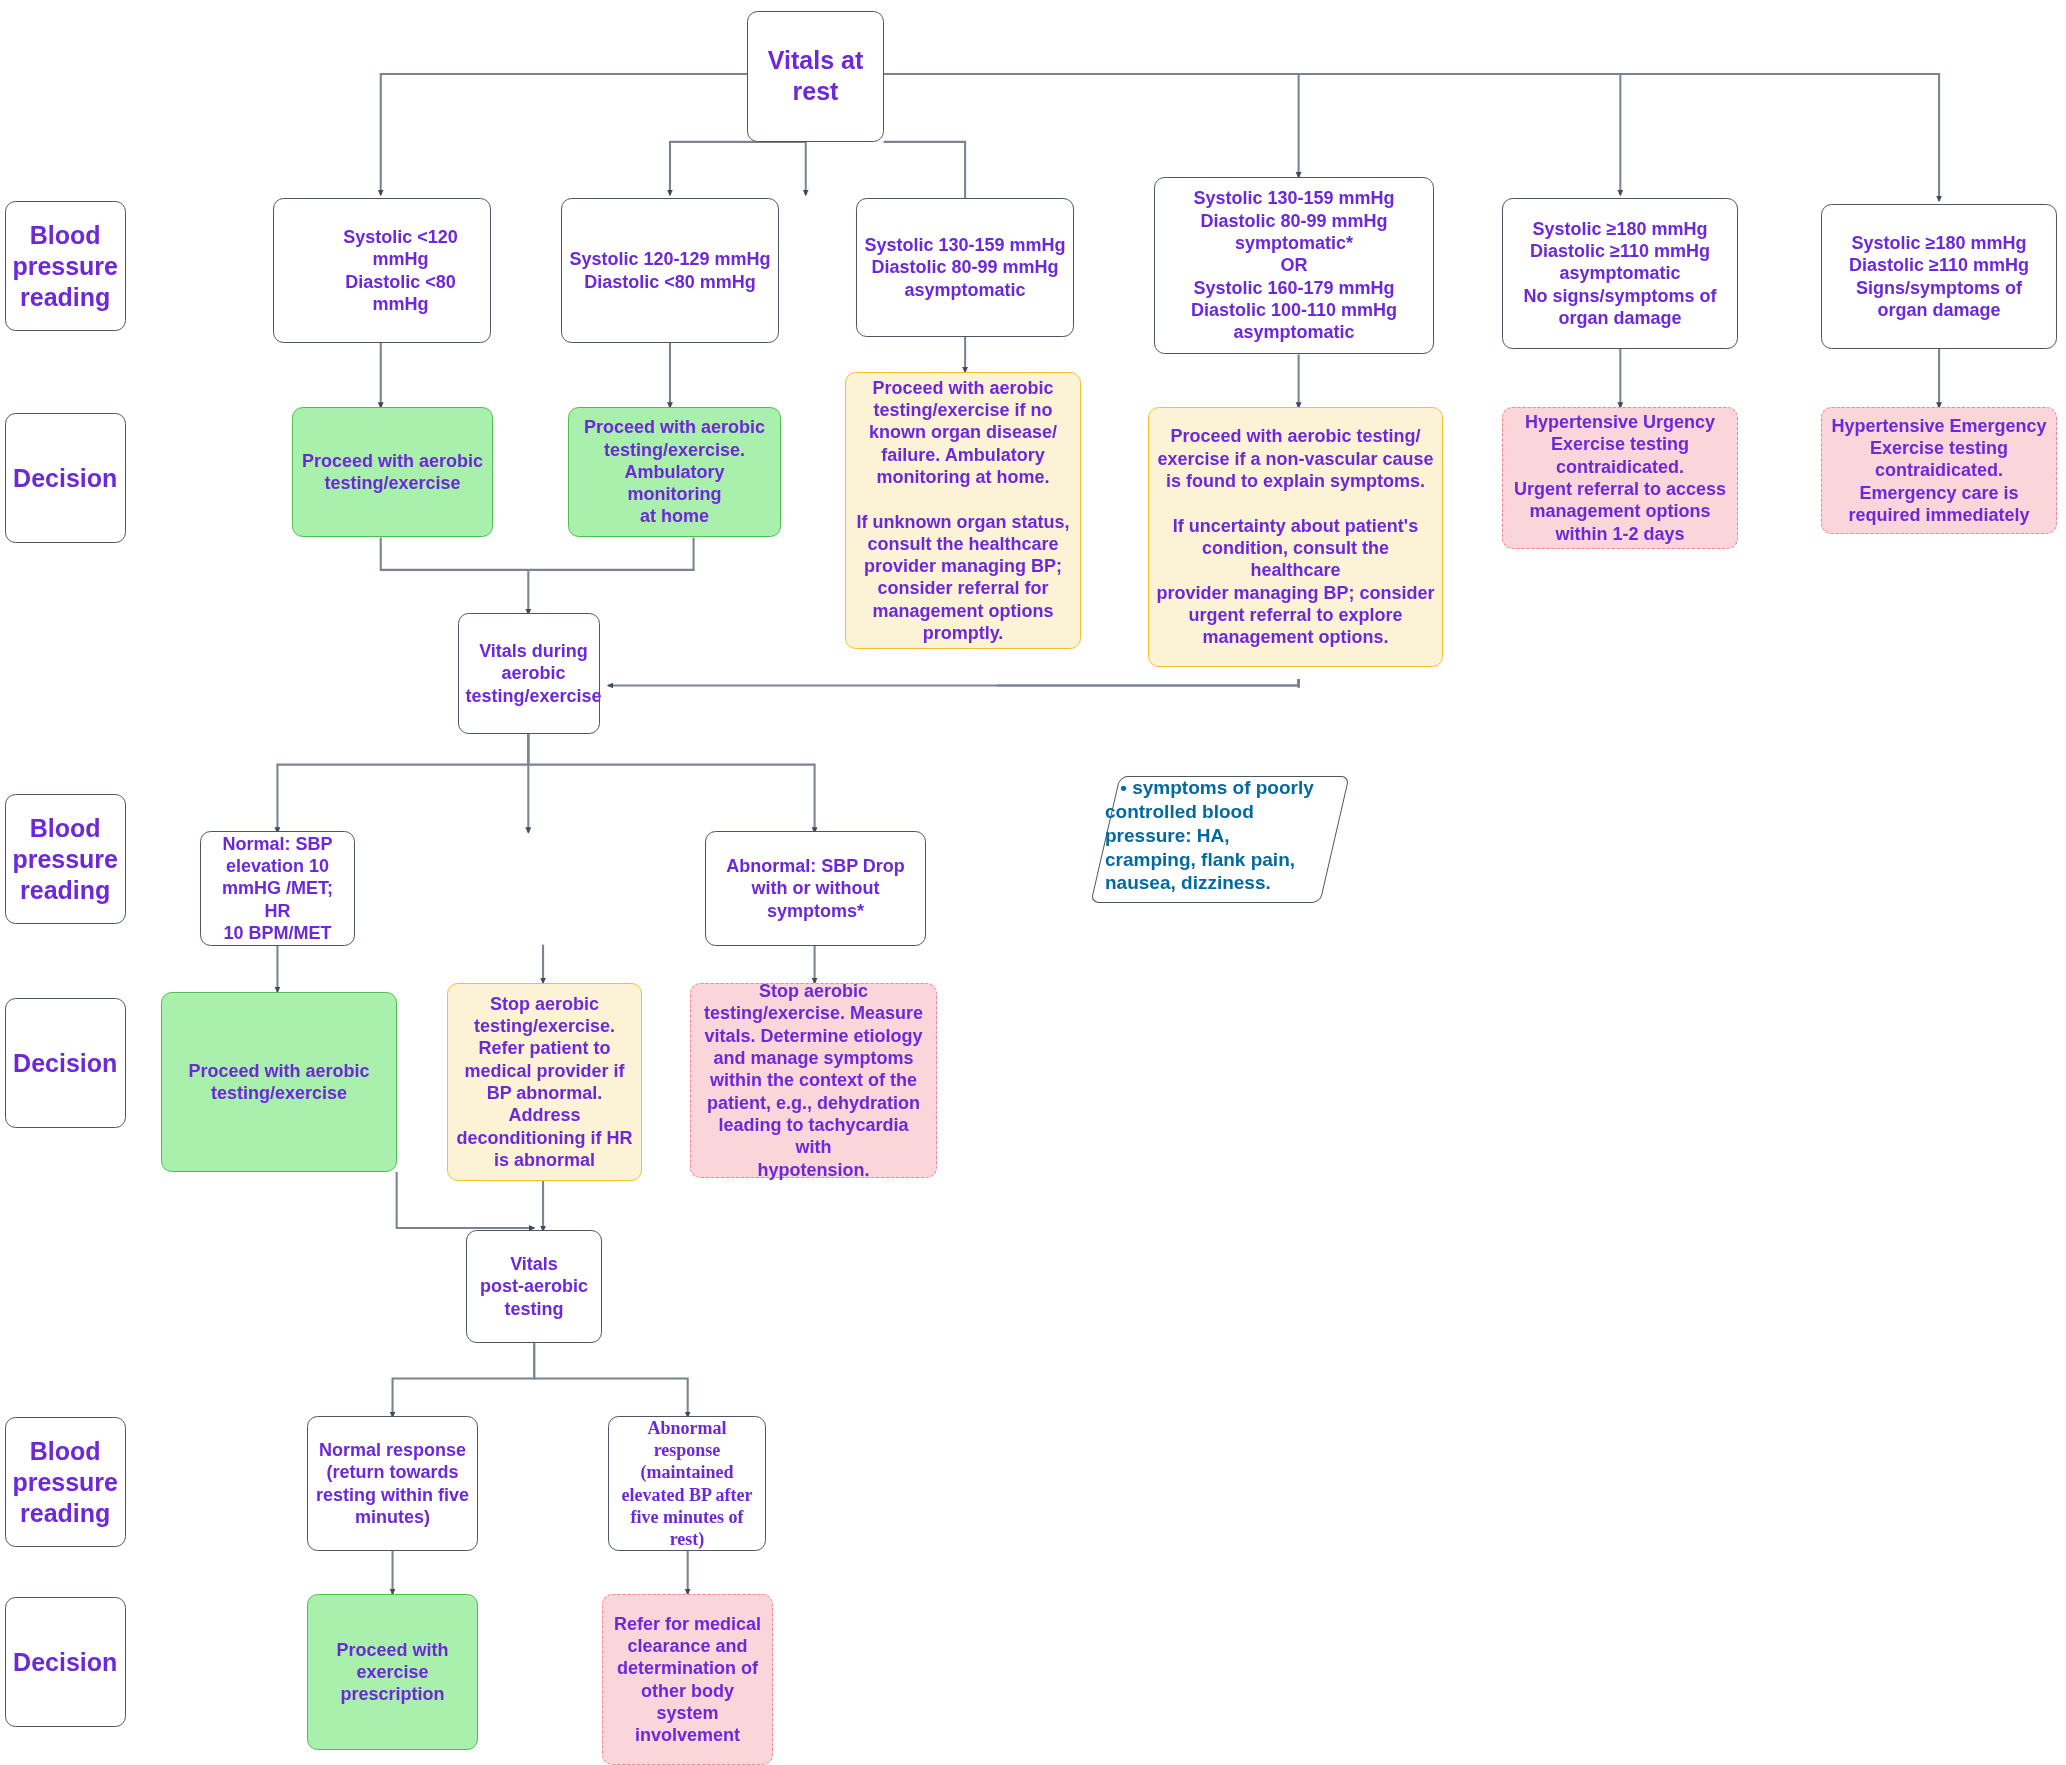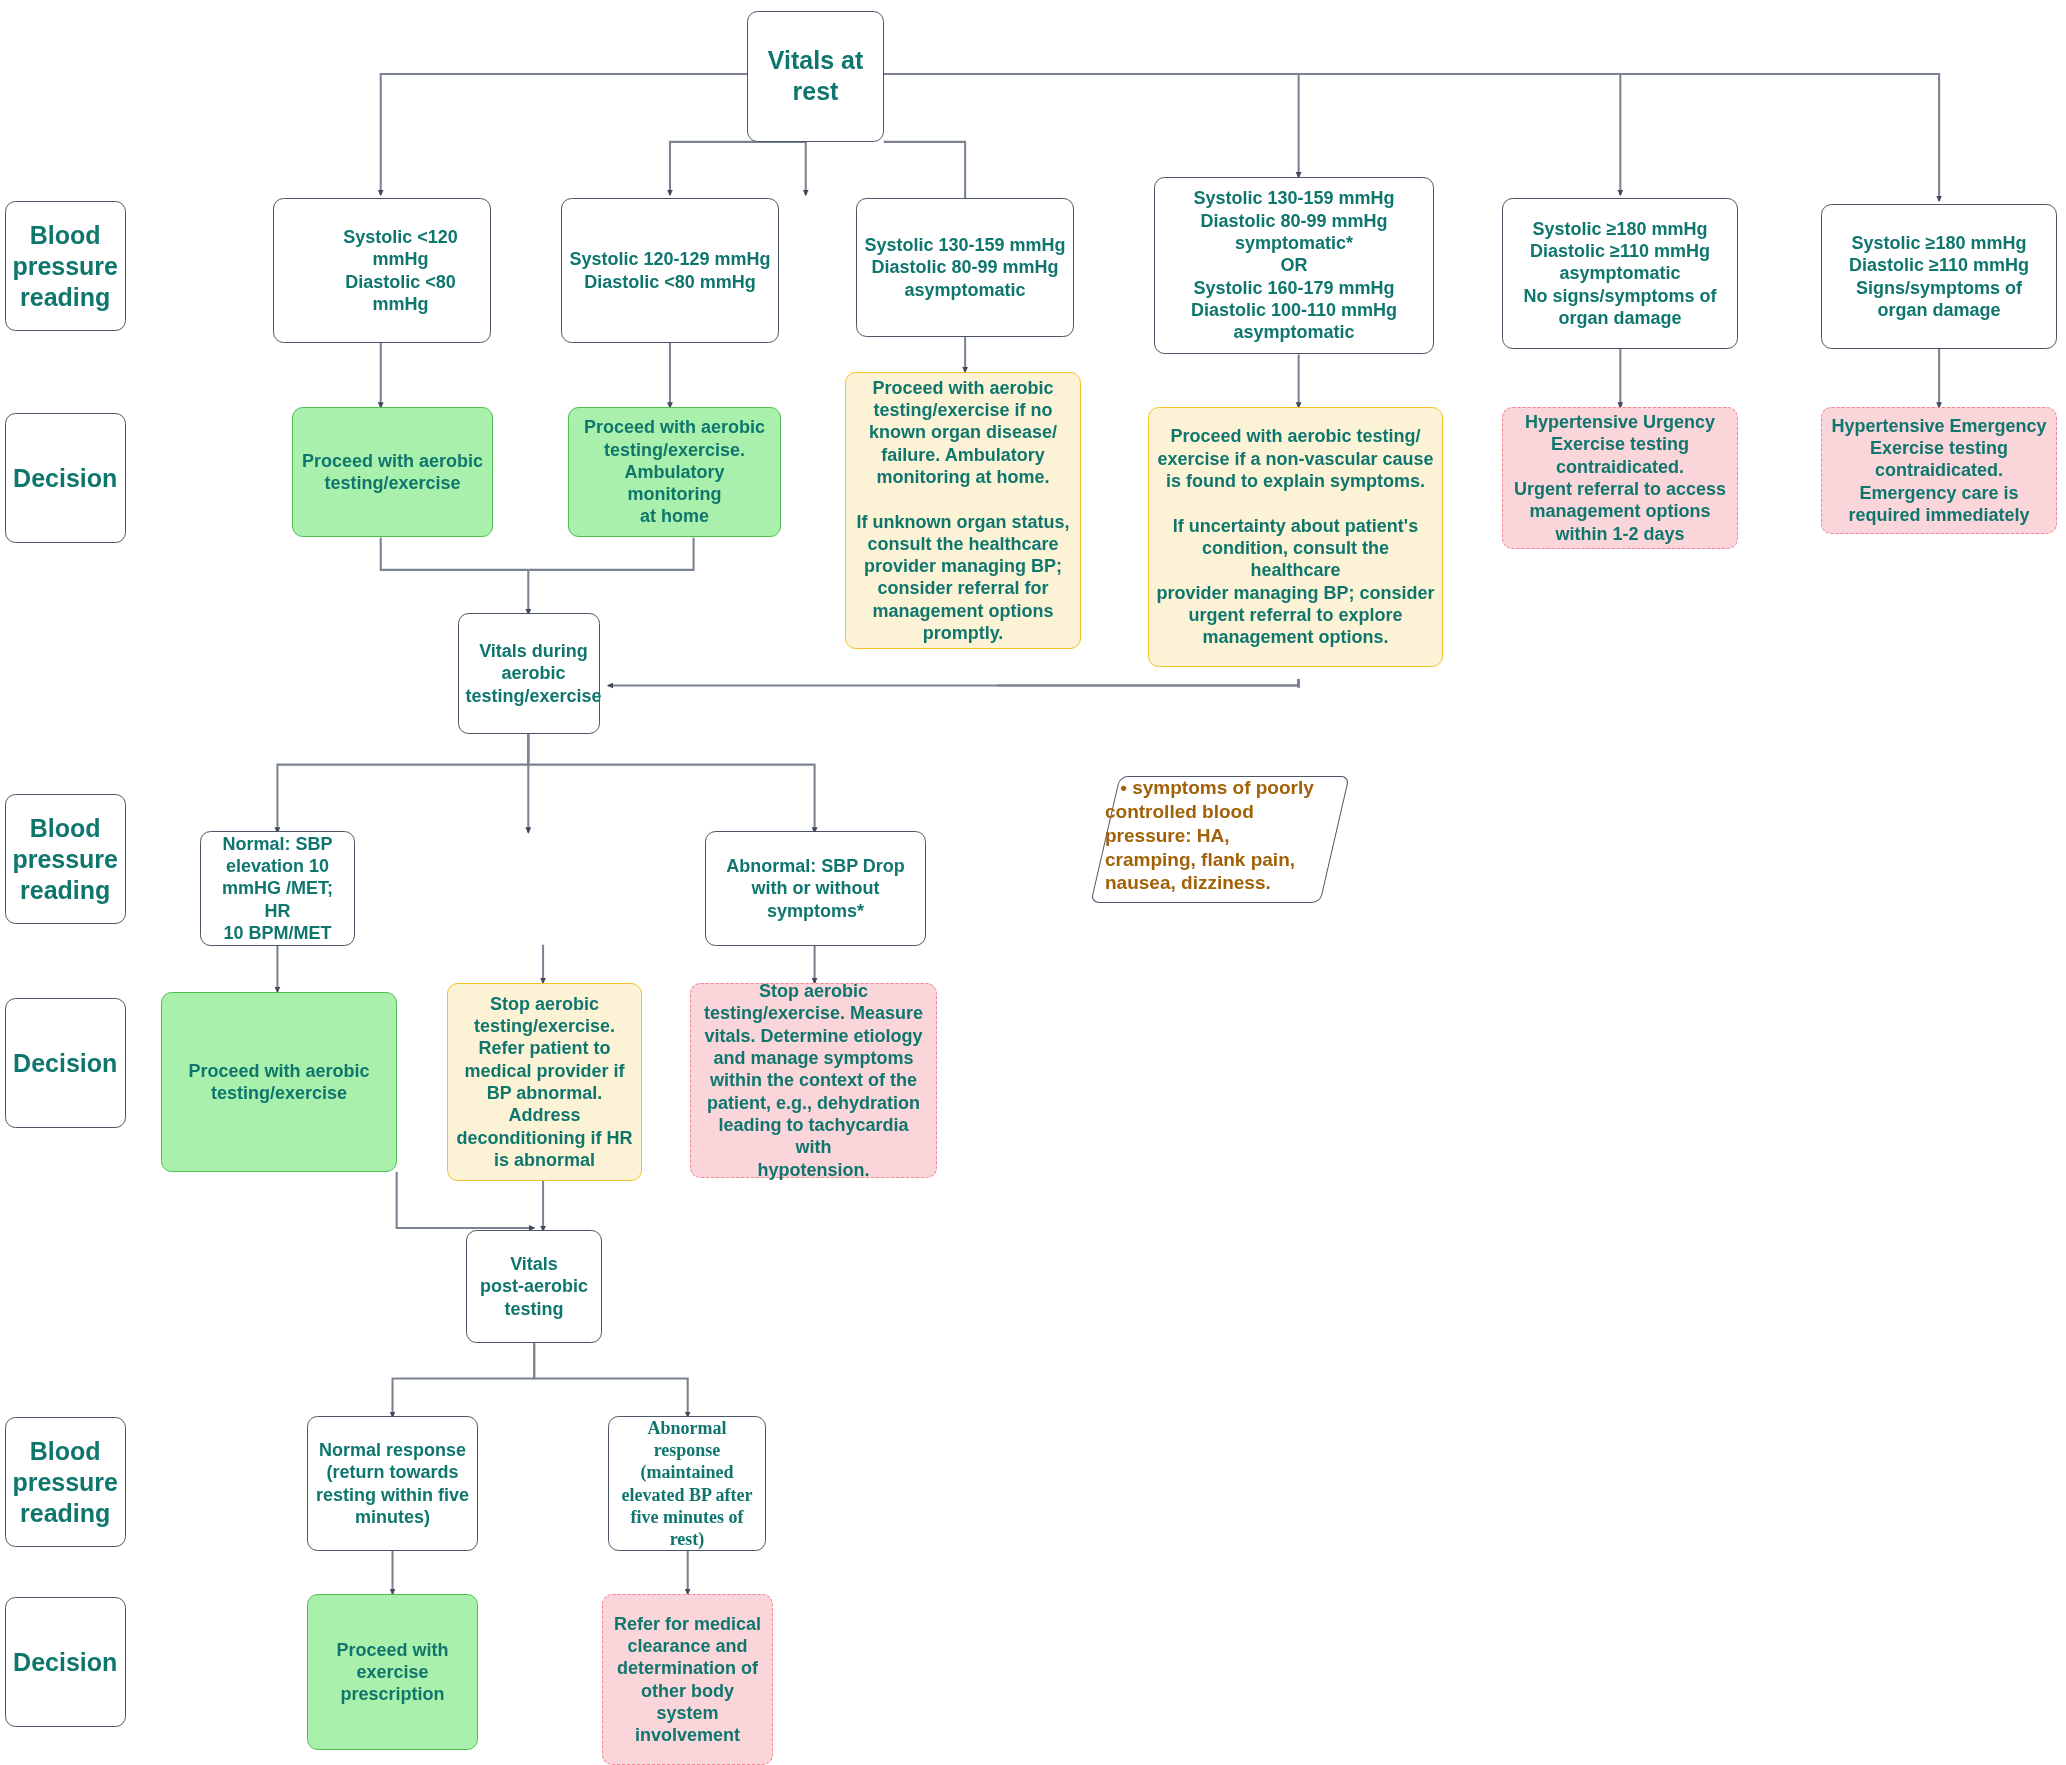--- a/index.html
+++ b/index.html
@@ -22,21 +22,21 @@
   }
   .node{
     position:absolute;
     box-sizing:border-box;
     display:flex;
     align-items:center;
     justify-content:center;
     text-align:center;
     border-radius:10.6px;
     font-weight:bold;
-    color:#0f766e;
+    color:#6d28d9;
     line-height:1.24;
     padding:5.9px 7px;
     white-space:pre-line;
     z-index:3;
   }
   .plain{
     background:#ffffff;
     border:1.8px solid #4c5566;
   }
   .green{
@@ -51,21 +51,21 @@
     background:#fad5da;
     border:1.8px dashed #f4848f;
   }
   .label-box{
     background:#ffffff;
     border:1.8px solid #4c5566;
   }
   .note{
     position:absolute;
     z-index:3;
-    color:#a16207;
+    color:#0369a1;
     font-weight:bold;
     line-height:1.26;
   }
   .note .shape{
     position:absolute;
     inset:0;
     border:1.8px solid #4c5566;
     border-radius:8.3px;
     transform:skewX(-13deg);
     background:#ffffff;

